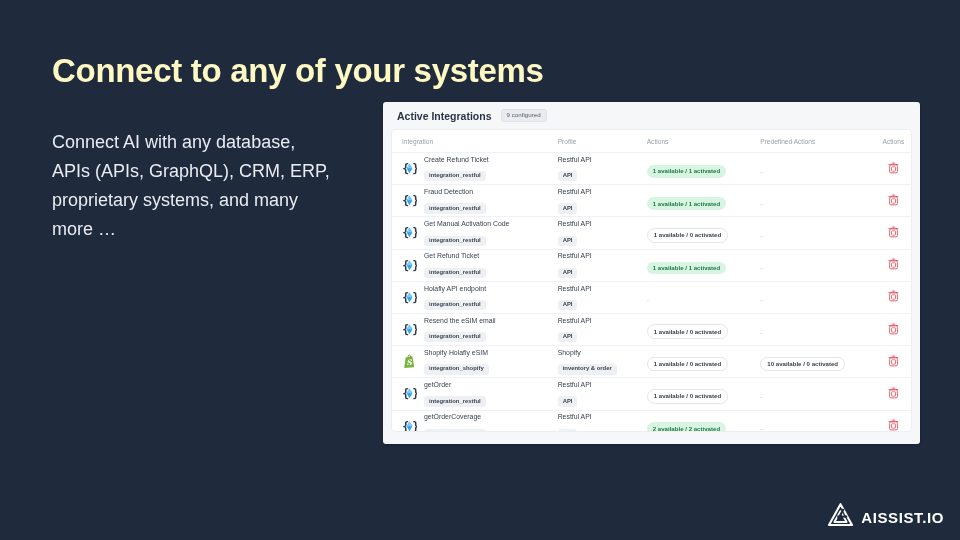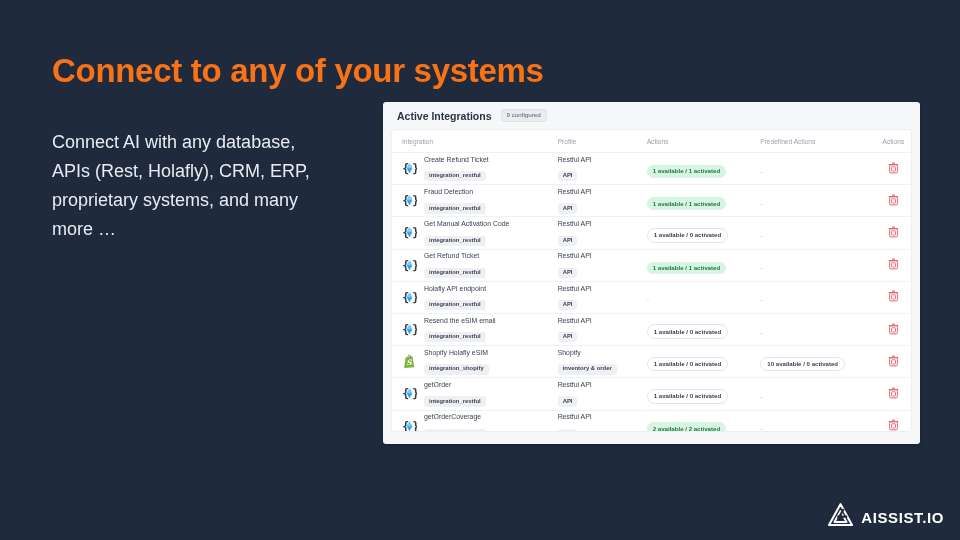--- a/index.html
+++ b/index.html
@@ -6,21 +6,21 @@
   body{
     width:960px;height:540px;overflow:hidden;
     background:#1f2a3d;
     font-family:"Liberation Sans", sans-serif;
     position:relative;
   }
 
   
   #slide-title{
     position:absolute;left:52px;top:52px;
-    font-size:33px;font-weight:bold;color:#f97316;
+    font-size:33px;font-weight:bold;color:#fef9c3;
     letter-spacing:-0.3px;
   }
   #slide-body{
     position:absolute;left:52px;top:128px;width:278px;
     font-size:18px;line-height:29px;color:#e9ecf2;
   }
 
   
   #app-card{
     position:absolute;left:383px;top:102px;width:537px;height:342px;
@@ -78,21 +78,21 @@
   #logo{
     position:absolute;right:16px;bottom:8px;
     display:flex;align-items:center;gap:7px;
   }
   #logo-text{font-size:15px;font-weight:bold;color:#ffffff;letter-spacing:.6px;}
 </style>
 </head>
 <body style="background: rgb(31, 42, 61);">
 
 <div id="slide-title">Connect to any of your systems</div>
-<div id="slide-body">Connect AI with any database, APIs (Rest, Holafly), CRM, ERP, proprietary systems, and many more …</div>
+<div id="slide-body">Connect AI with any database, APIs (APIs, GraphQL), CRM, ERP, proprietary systems, and many more …</div>
 
 <div id="app-card">
 
   <div id="card-head">
     <span id="card-title">Active Integrations</span>
     <span id="configured-badge">9 configured</span>
   </div>
 
   <div id="table-wrap">
 

